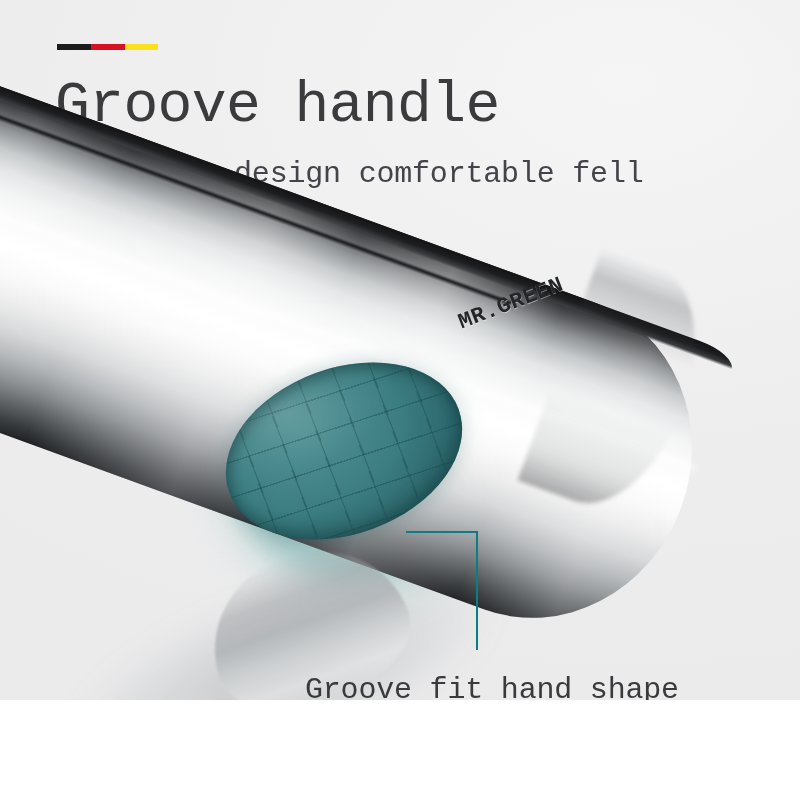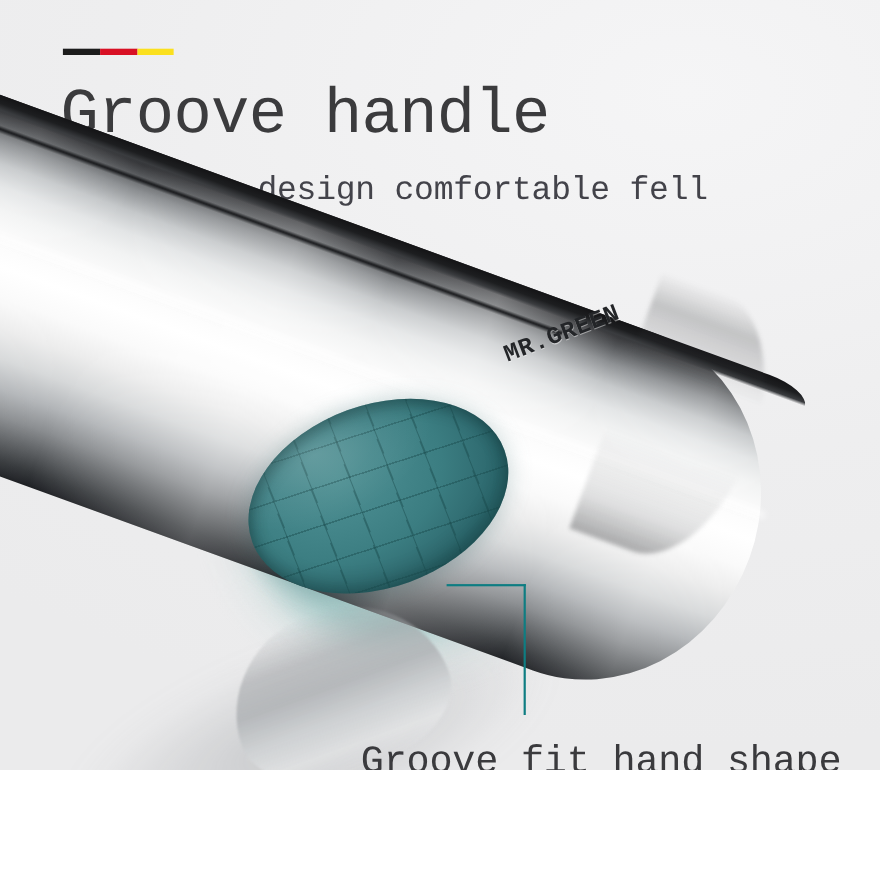--- a/index.html
+++ b/index.html
@@ -351,23 +351,23 @@
   }
   .callout-line .v {
     position: absolute;
     right: 0; top: 0;
     width: 1.6px; height: 119px;
     background: #0e7d82;
   }
 
   .caption {
     position: absolute;
-    left: 328px;
+    left: 305px;
     top: 673px;
-    font-size: 35px;
+    font-size: 30px;
     font-weight: 400;
     letter-spacing: -0.2px;
     color: #3a3a3d;
     white-space: nowrap;
   }
 </style>
 </head>
 <body>
 
 <div id="stage">

